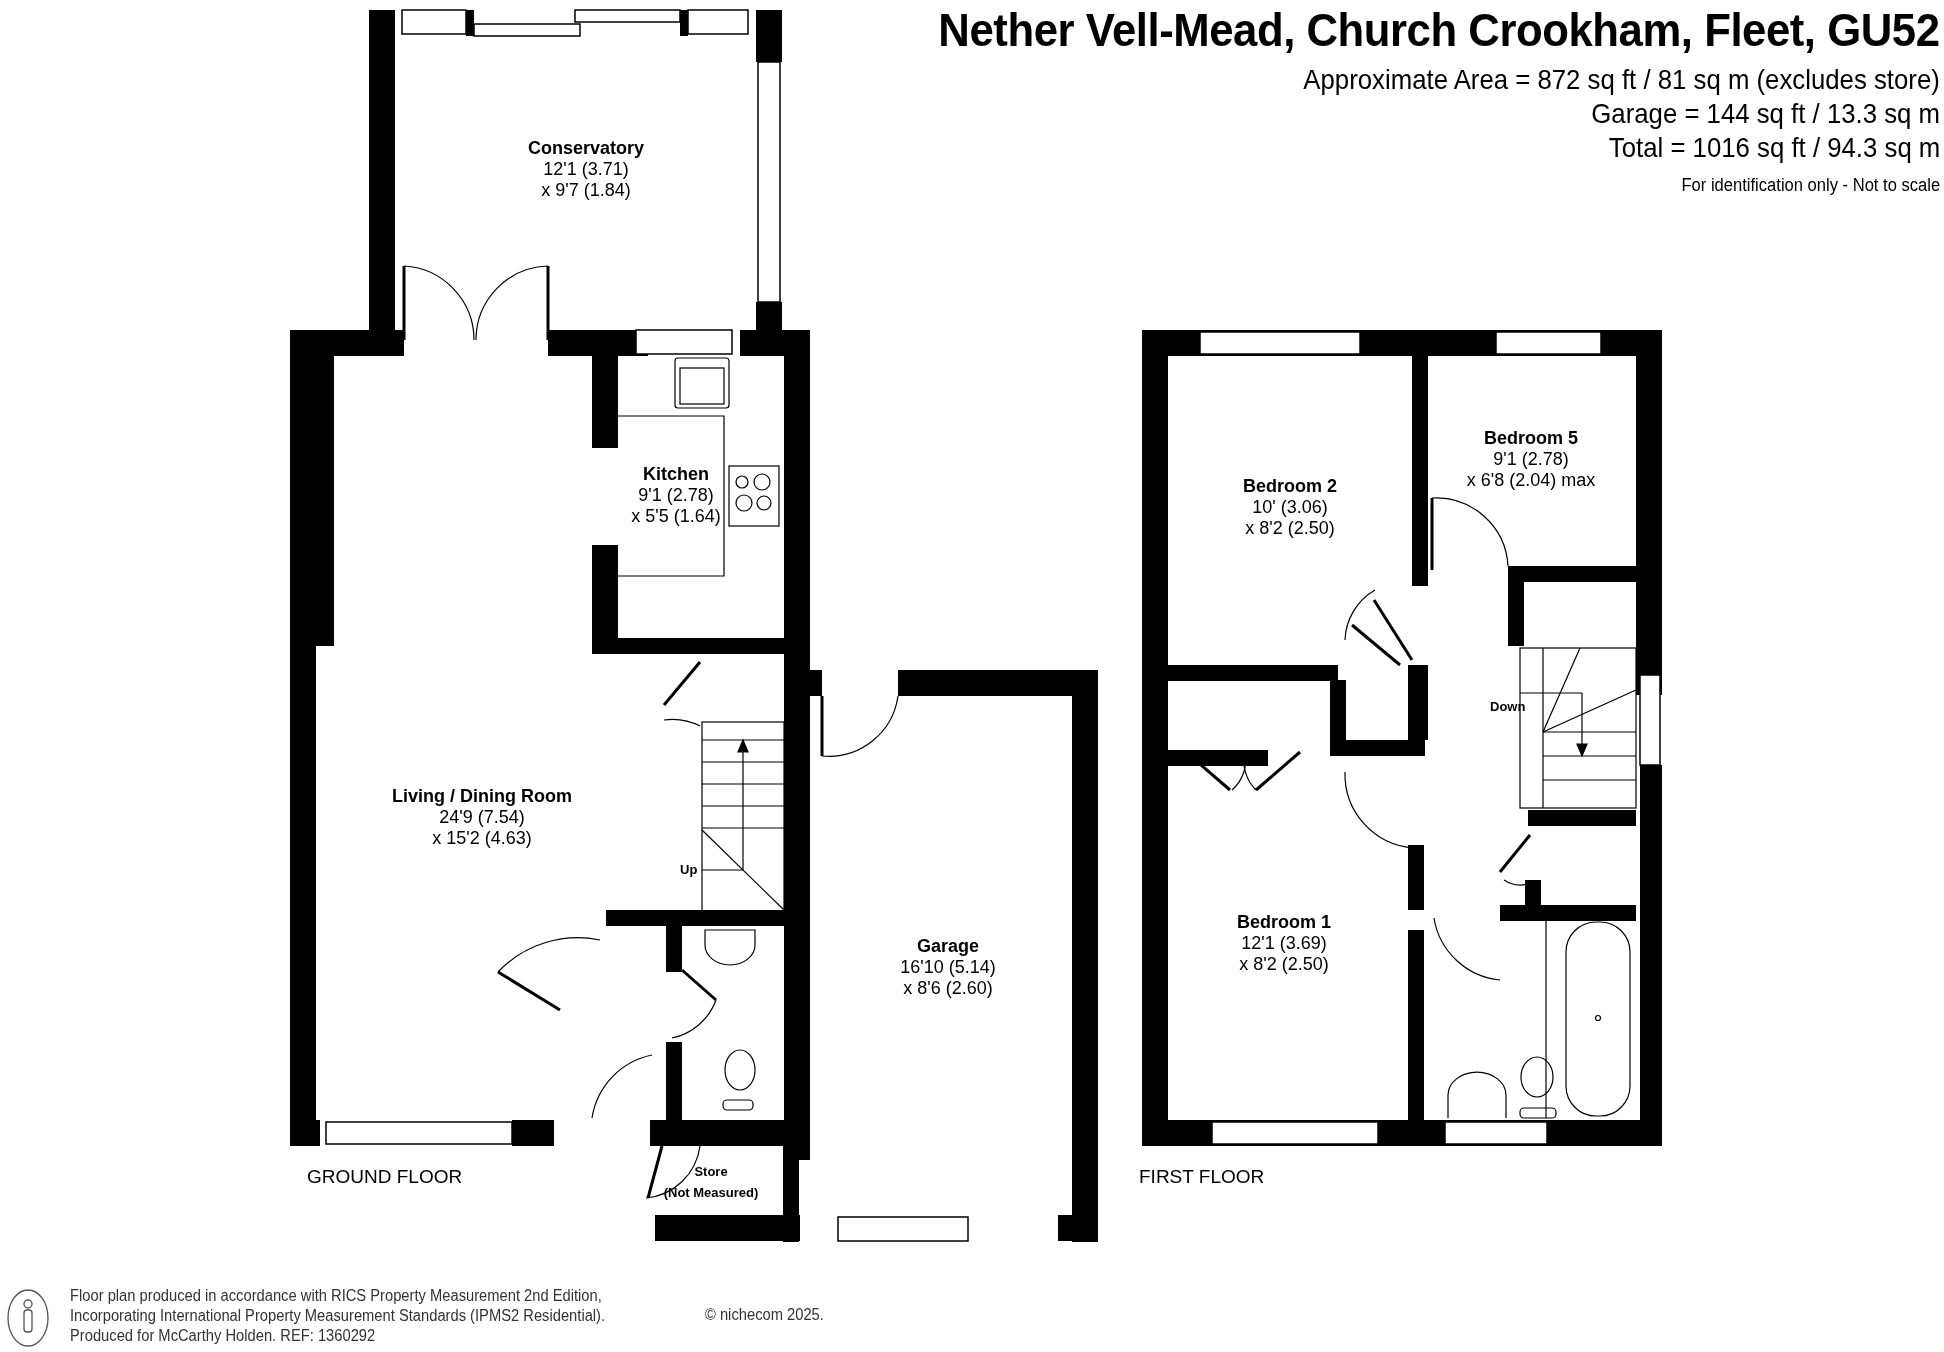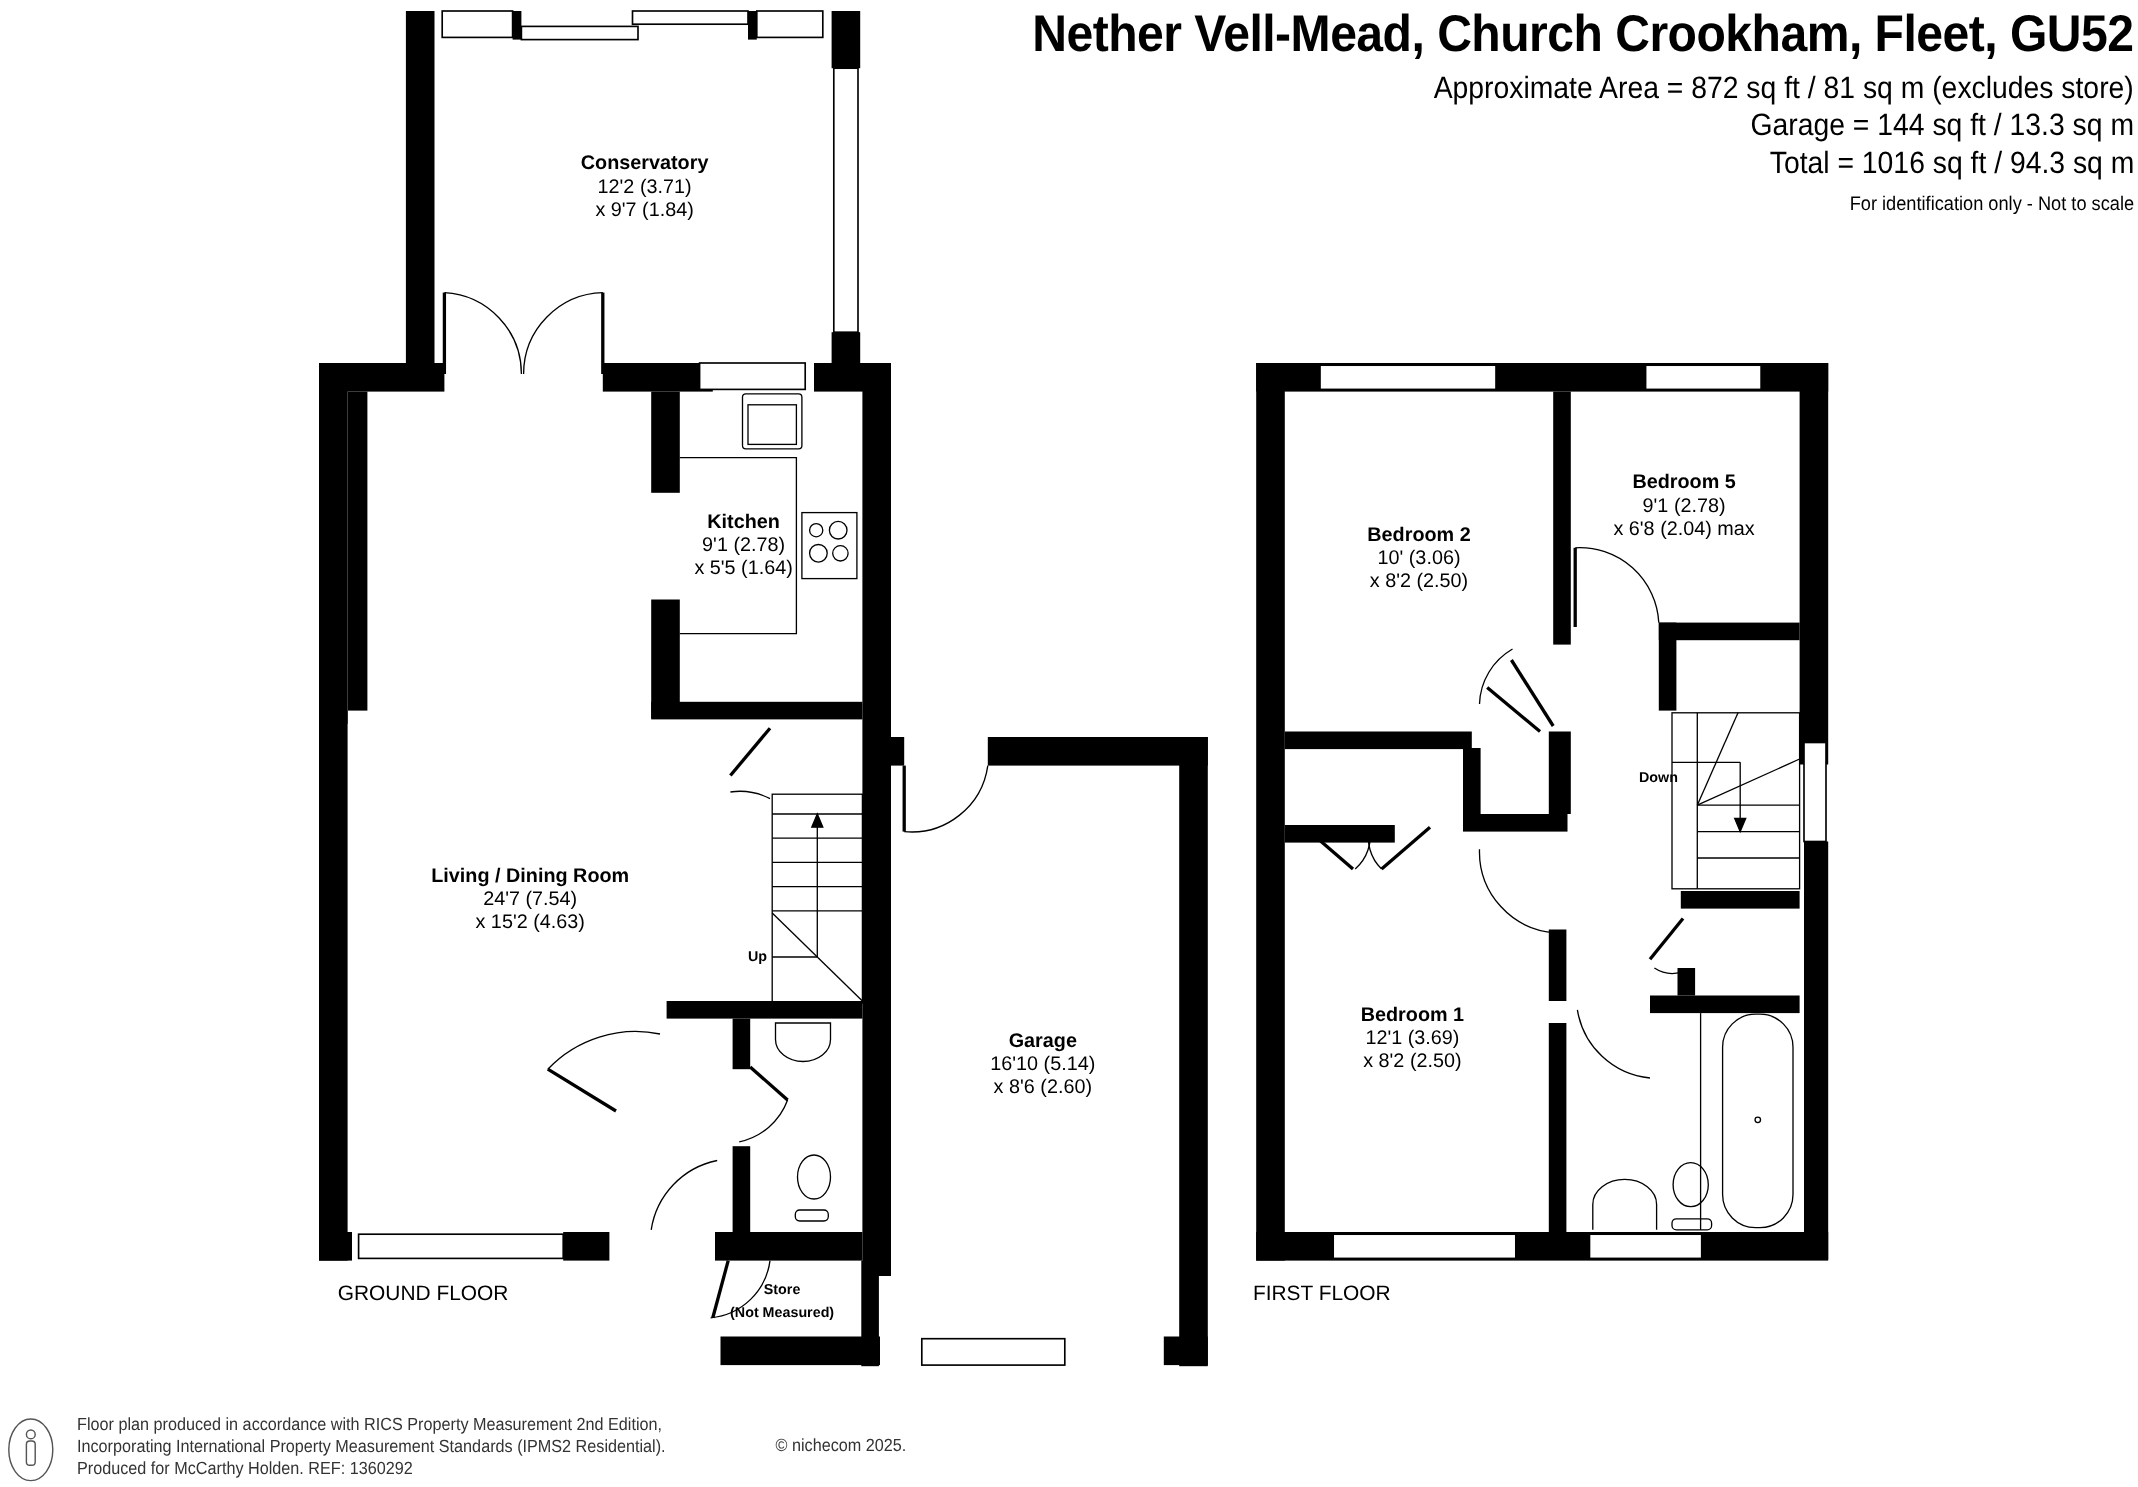--- a/index.html
+++ b/index.html
@@ -189,31 +189,31 @@
 </svg>
 
 <div class="title">Nether Vell-Mead, Church Crookham, Fleet, GU52</div>
 <div class="area l1">Approximate Area = 872 sq ft / 81 sq m (excludes store)</div>
 <div class="area l2">Garage = 144 sq ft / 13.3 sq m</div>
 <div class="area l3">Total = 1016 sq ft / 94.3 sq m</div>
 <div class="note">For identification only - Not to scale</div>
 
 <div class="room" style="left:586px;top:138px;text-align:center;">
   <span class="nm">Conservatory</span>
-  <span class="d">12'2 (3.71)</span>
+  <span class="d">12'1 (3.71)</span>
   <span class="d">x 9'7 (1.84)</span>
 </div>
 <div class="room" style="left:676px;top:464px;">
   <span class="nm">Kitchen</span>
   <span class="d">9'1 (2.78)</span>
   <span class="d">x 5'5 (1.64)</span>
 </div>
 <div class="room" style="left:482px;top:786px;">
   <span class="nm">Living / Dining Room</span>
-  <span class="d">24'7 (7.54)</span>
+  <span class="d">24'9 (7.54)</span>
   <span class="d">x 15'2 (4.63)</span>
 </div>
 <div class="room" style="left:948px;top:936px;">
   <span class="nm">Garage</span>
   <span class="d">16'10 (5.14)</span>
   <span class="d">x 8'6 (2.60)</span>
 </div>
 <div class="room" style="left:711px;top:1161px;font-size:13px;">
   <span class="nm">Store</span>
   <span class="nm">(Not Measured)</span>

